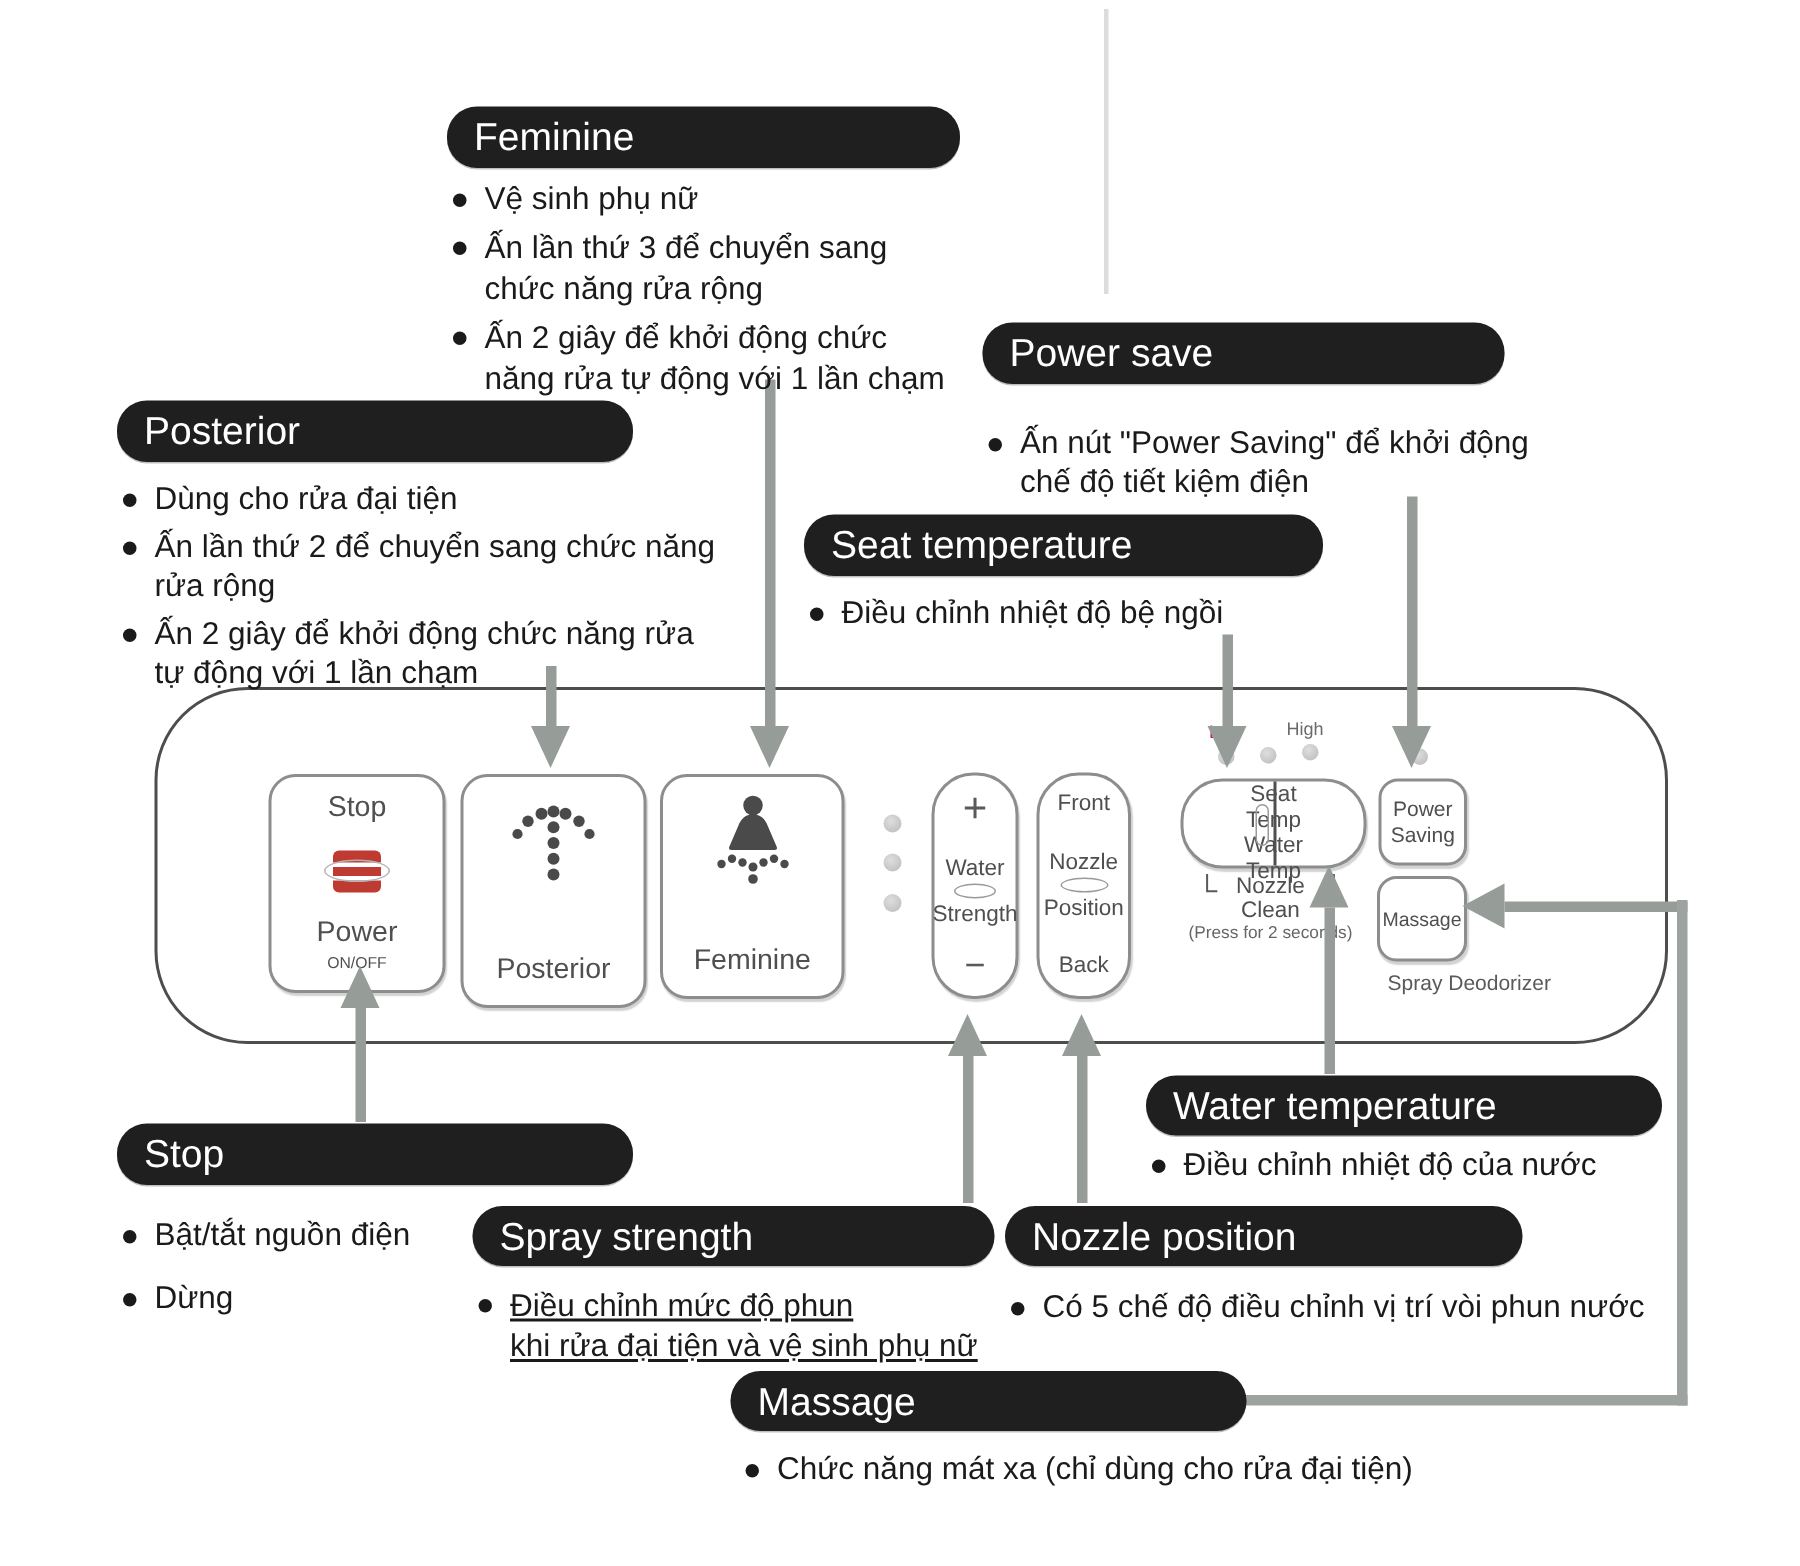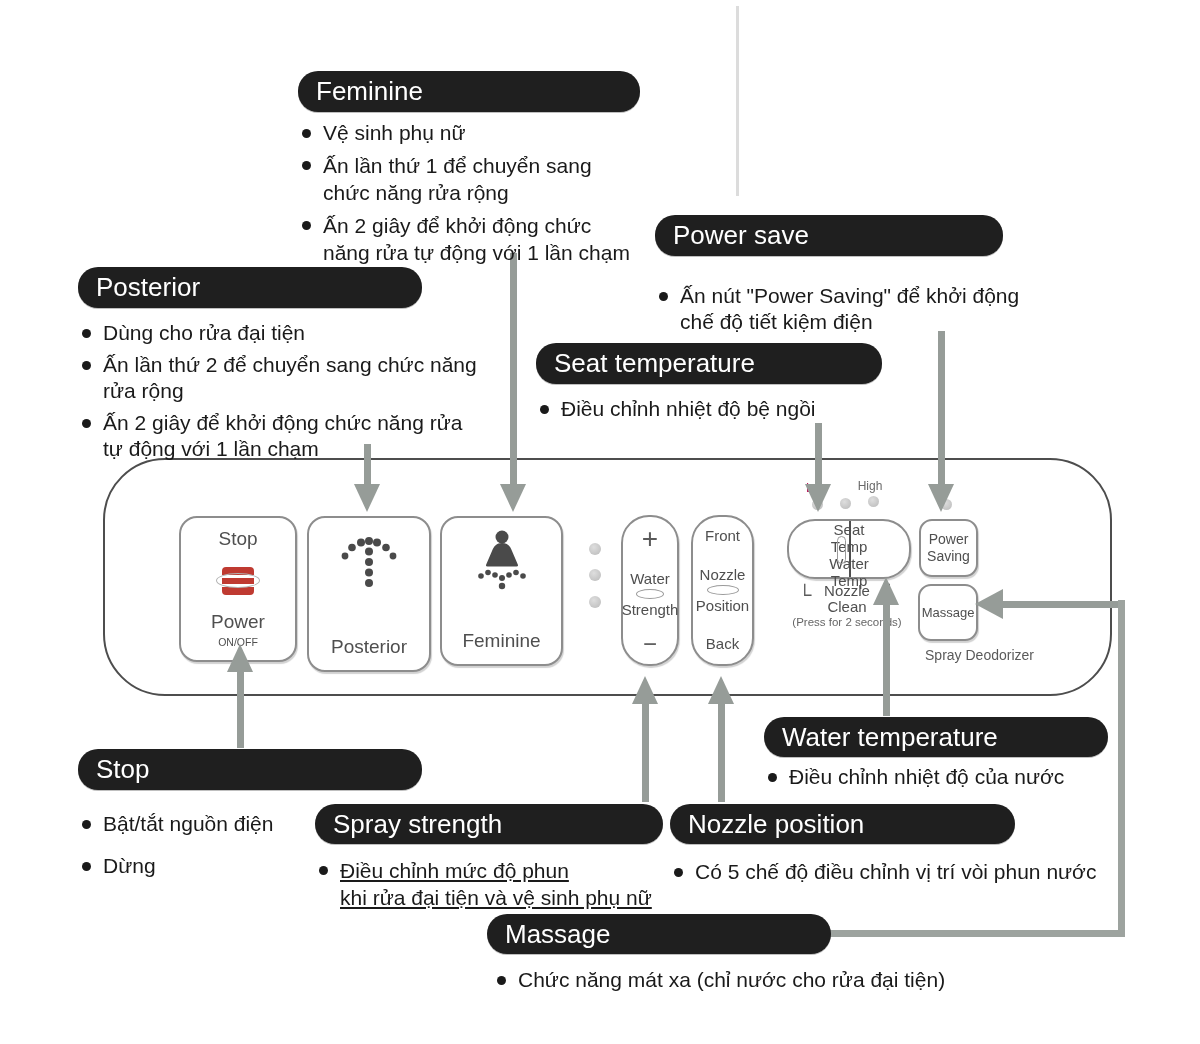--- a/index.html
+++ b/index.html
@@ -229,21 +229,21 @@
     <ul class="bullets" style="margin-top:8px;">
       <li class="bullet">
           <span class="dot"></span>
           <span class="bl">
             <span class="ln">Vệ sinh phụ nữ</span>
           </span>
         </li>
       <li class="bullet" style="margin-top:5px;">
           <span class="dot"></span>
           <span class="bl" style="line-height:27px;">
-        <span class="ln">Ấn lần thứ 1 để chuyển sang</span>
+        <span class="ln">Ấn lần thứ 3 để chuyển sang</span>
         <span class="ln">chức năng rửa rộng</span>
           </span>
         </li>
       <li class="bullet" style="margin-top:3px;">
           <span class="dot"></span>
           <span class="bl" style="line-height:27px;">
         <span class="ln">Ấn 2 giây để khởi động chức</span>
         <span class="ln">năng rửa tự động với 1 lần chạm</span>
           </span>
         </li>
@@ -355,19 +355,19 @@
         </li>
     </ul>
   </div>
 
   <div class="callout" style="left:487px;top:914px;">
     <div class="pill" style="width:308px;height:40px;">Massage</div>
     <ul class="bullets" style="margin-top:13px;margin-left:6px;">
       <li class="bullet">
           <span class="dot"></span>
           <span class="bl">
-            <span class="ln">Chức năng mát xa (chỉ nước cho rửa đại tiện)</span>
+            <span class="ln">Chức năng mát xa (chỉ dùng cho rửa đại tiện)</span>
           </span>
         </li>
     </ul>
   </div>
 
 </div>
 
 </body></html>

